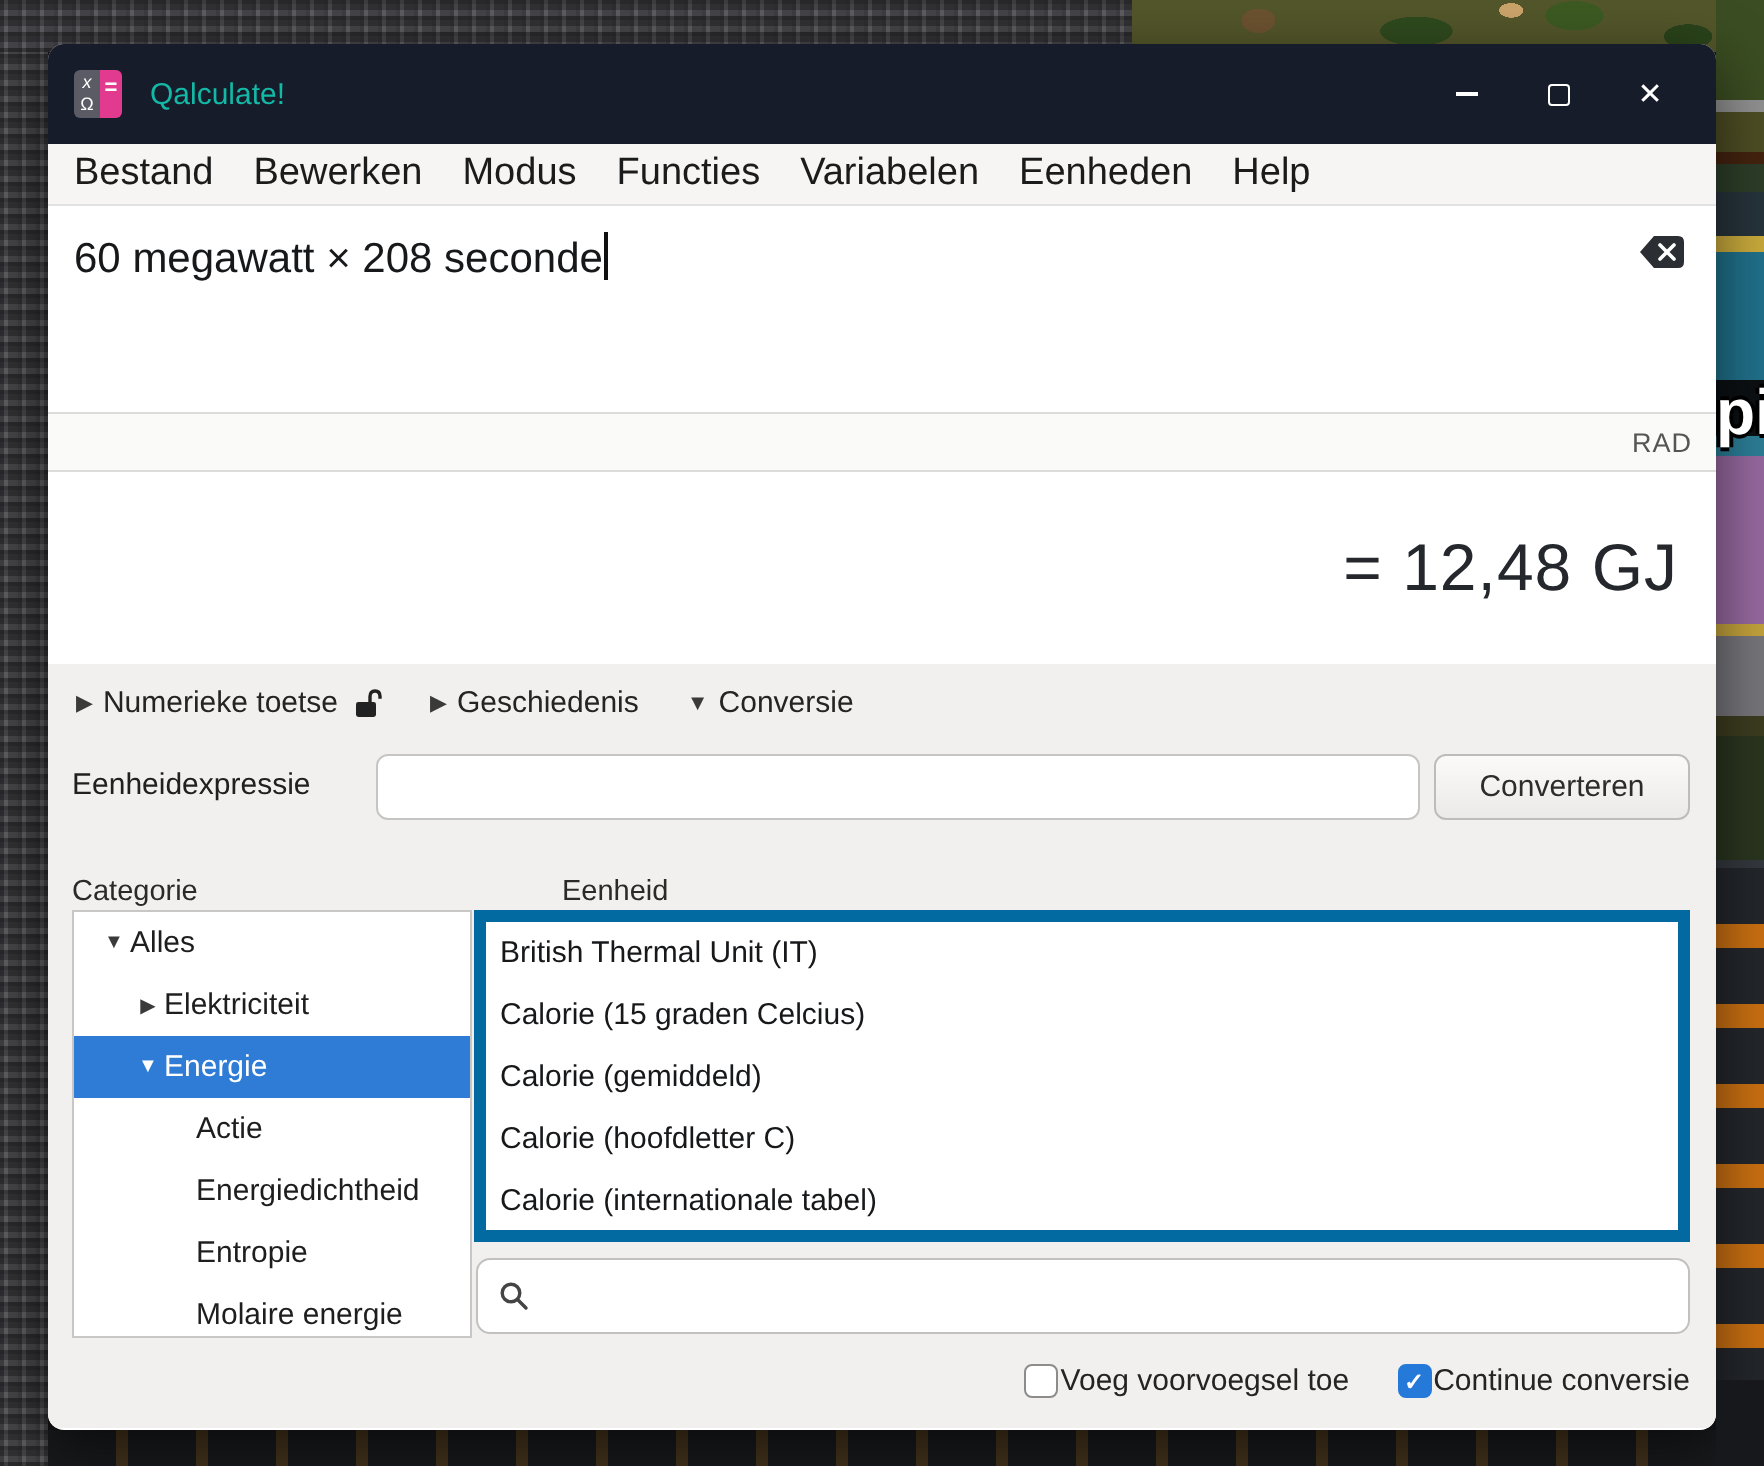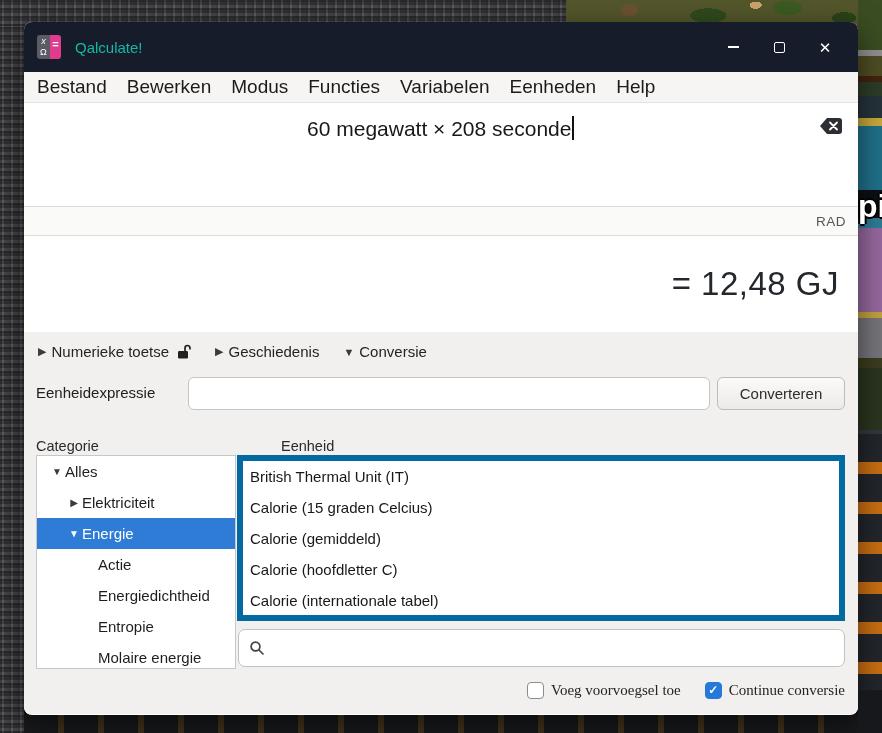--- a/index.html
+++ b/index.html
@@ -82,21 +82,21 @@
   .win-btn { width:46px; height:100%; display:flex; align-items:center; justify-content:center; color:#fff; }
   .win-btn.close { margin-right:10px; }
   .glyph-min { width:11px; height:1.5px; background:#fff; display:block; }
   .glyph-max { width:11px; height:11px; border:1.3px solid #fff; border-radius:2px; display:block; }
   .glyph-close { font-size:15px; line-height:1; }
 
   .menubar { height:31px; background:#f6f5f3; display:flex; align-items:center; padding-left:3px;
     border-bottom:1px solid #e3e2e0; font-size:19px; color:#1b1b1b; }
   .menu-item { padding:0 10px; }
 
-  .expr-area { height:103px; background:#fff; position:relative; padding:13px 14px 0 13px;text-align:center; }
+  .expr-area { height:103px; background:#fff; position:relative; padding:13px 14px 0 13px; }
   .expr-text { font-size:21px; color:#17181a; display:inline; }
   .caret { display:inline-block; width:1.5px; height:24px; background:#111; vertical-align:-4px; margin-left:1px; }
   .backspace { position:absolute; right:16px; top:15px; width:22px; height:16px; }
 
   .status-line { height:30px; background:#fafaf9; border-top:1px solid #dcdcda; border-bottom:1px solid #dcdcda;
     display:flex; align-items:center; padding:0 12px 0 14px; font-size:13.5px; color:#3d3d3d; }
   .status-rad { margin-left:auto; color:#555; letter-spacing:.5px; }
 
   .result-area { height:96px; background:#fff; display:flex; align-items:center; justify-content:flex-end;
     padding-right:19px; }
@@ -131,21 +131,21 @@
   .unit-box { position:absolute; left:213px; top:123px; width:608px; height:166px;
     background:#fff; border:6px solid #0369a1; overflow:hidden; }
   .unit-row { height:31px; display:flex; align-items:center; padding-left:7px; color:#17181a; }
 
   .search-box { position:absolute; left:214px; top:297px; width:607px; height:38px;
     background:#fff; border:1px solid #c2c1bf; border-radius:7px; display:flex; align-items:center; padding-left:10px; }
   .search-input { border:none; outline:none; flex:1; height:100%; font-size:15px; background:transparent;
     font-family:"Liberation Sans", sans-serif; }
 
   .check-row { position:absolute; right:13px; top:350px; display:flex; align-items:center; gap:24px; color:#242424; }
-  .check-item { display:flex; align-items:center; gap:7px;font-family:Liberation Serif, serif; }
+  .check-item { display:flex; align-items:center; gap:1px; }
   .checkbox { width:17px; height:17px; border:1.5px solid #8d8c8a; border-radius:4px; background:#fff; flex:none;
     display:flex; align-items:center; justify-content:center; }
   .checkbox.checked { background:#2579d8; border-color:#2579d8; color:#fff; font-size:12px; font-weight:bold; }
 </style>
 </head>
 <body>
 
 <div class="bg-stone left"></div>
 <div class="bg-stone top"></div>
 <div class="bg-map-top"></div>

